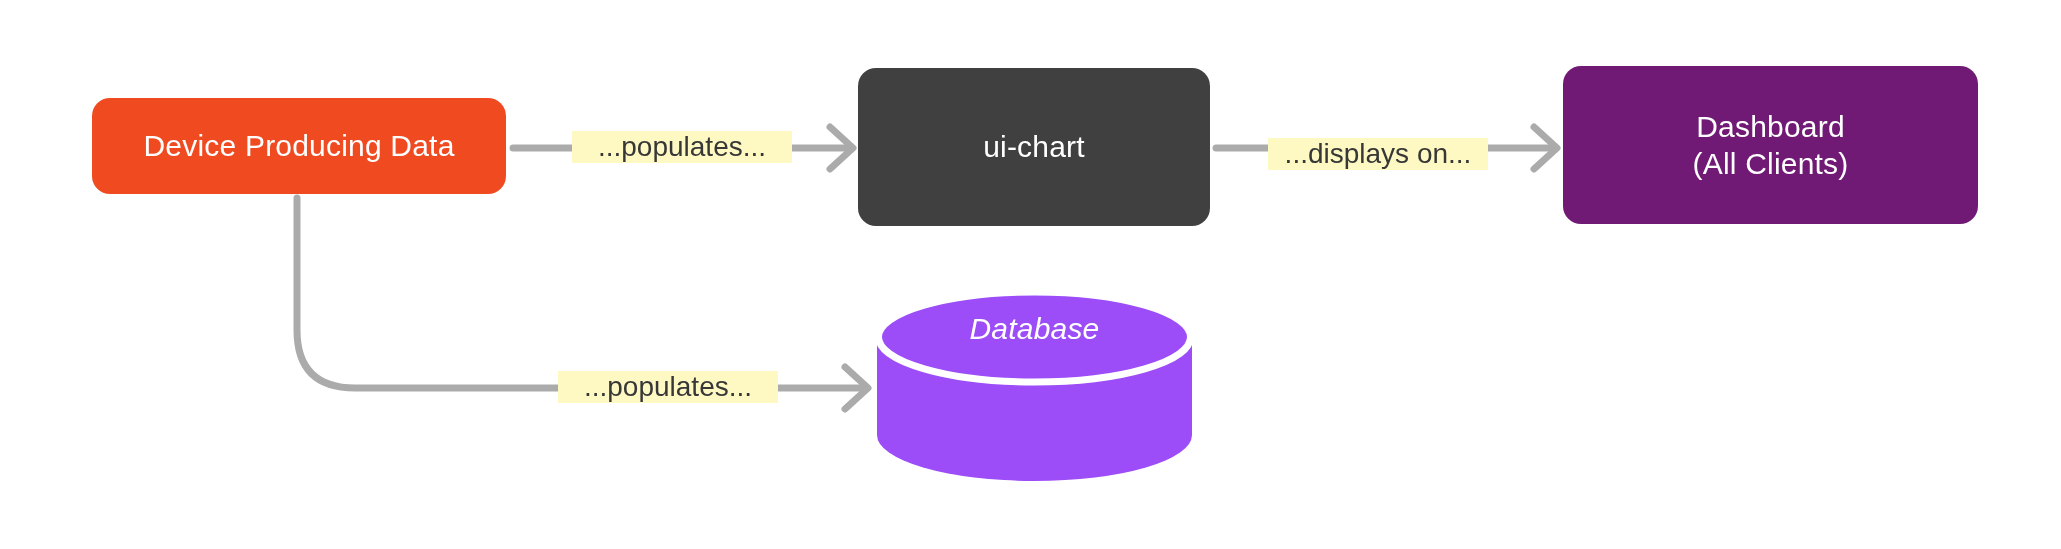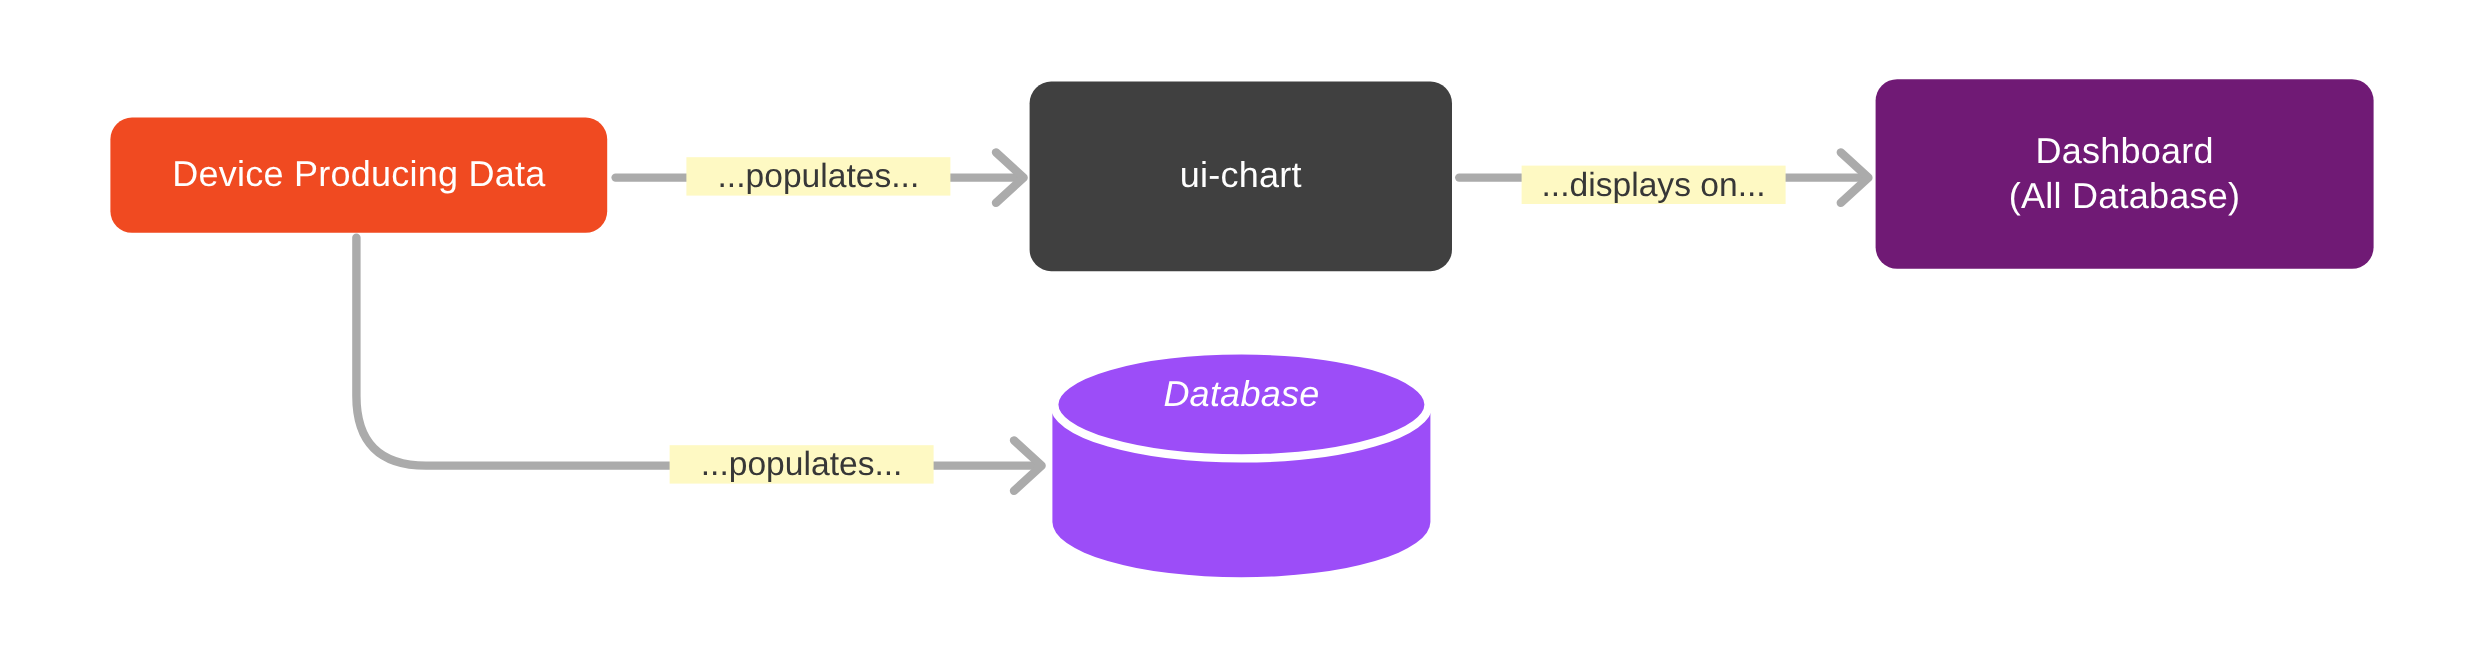--- a/index.html
+++ b/index.html
@@ -113,21 +113,21 @@
   <div class="node node-device">
     <span>Device Producing Data</span>
   </div>
 
   <div class="node node-uichart">
     <span>ui-chart</span>
   </div>
 
   <div class="node node-dashboard">
     <span>Dashboard</span>
-    <span>(All Database)</span>
+    <span>(All Clients)</span>
   </div>
 
   <div class="node-database">
     <svg width="315" height="192" viewBox="0 0 315 192">
 
       <path d="M 0 47 L 0 145 A 157.5 46 0 0 0 315 145 L 315 47 Z" fill="#9C4DF8"></path>
 
       <ellipse cx="157.5" cy="47" rx="156" ry="45" fill="#9C4DF8" stroke="#FFFFFF" stroke-width="7"></ellipse>
     </svg>
     <div class="db-label">Database</div>

